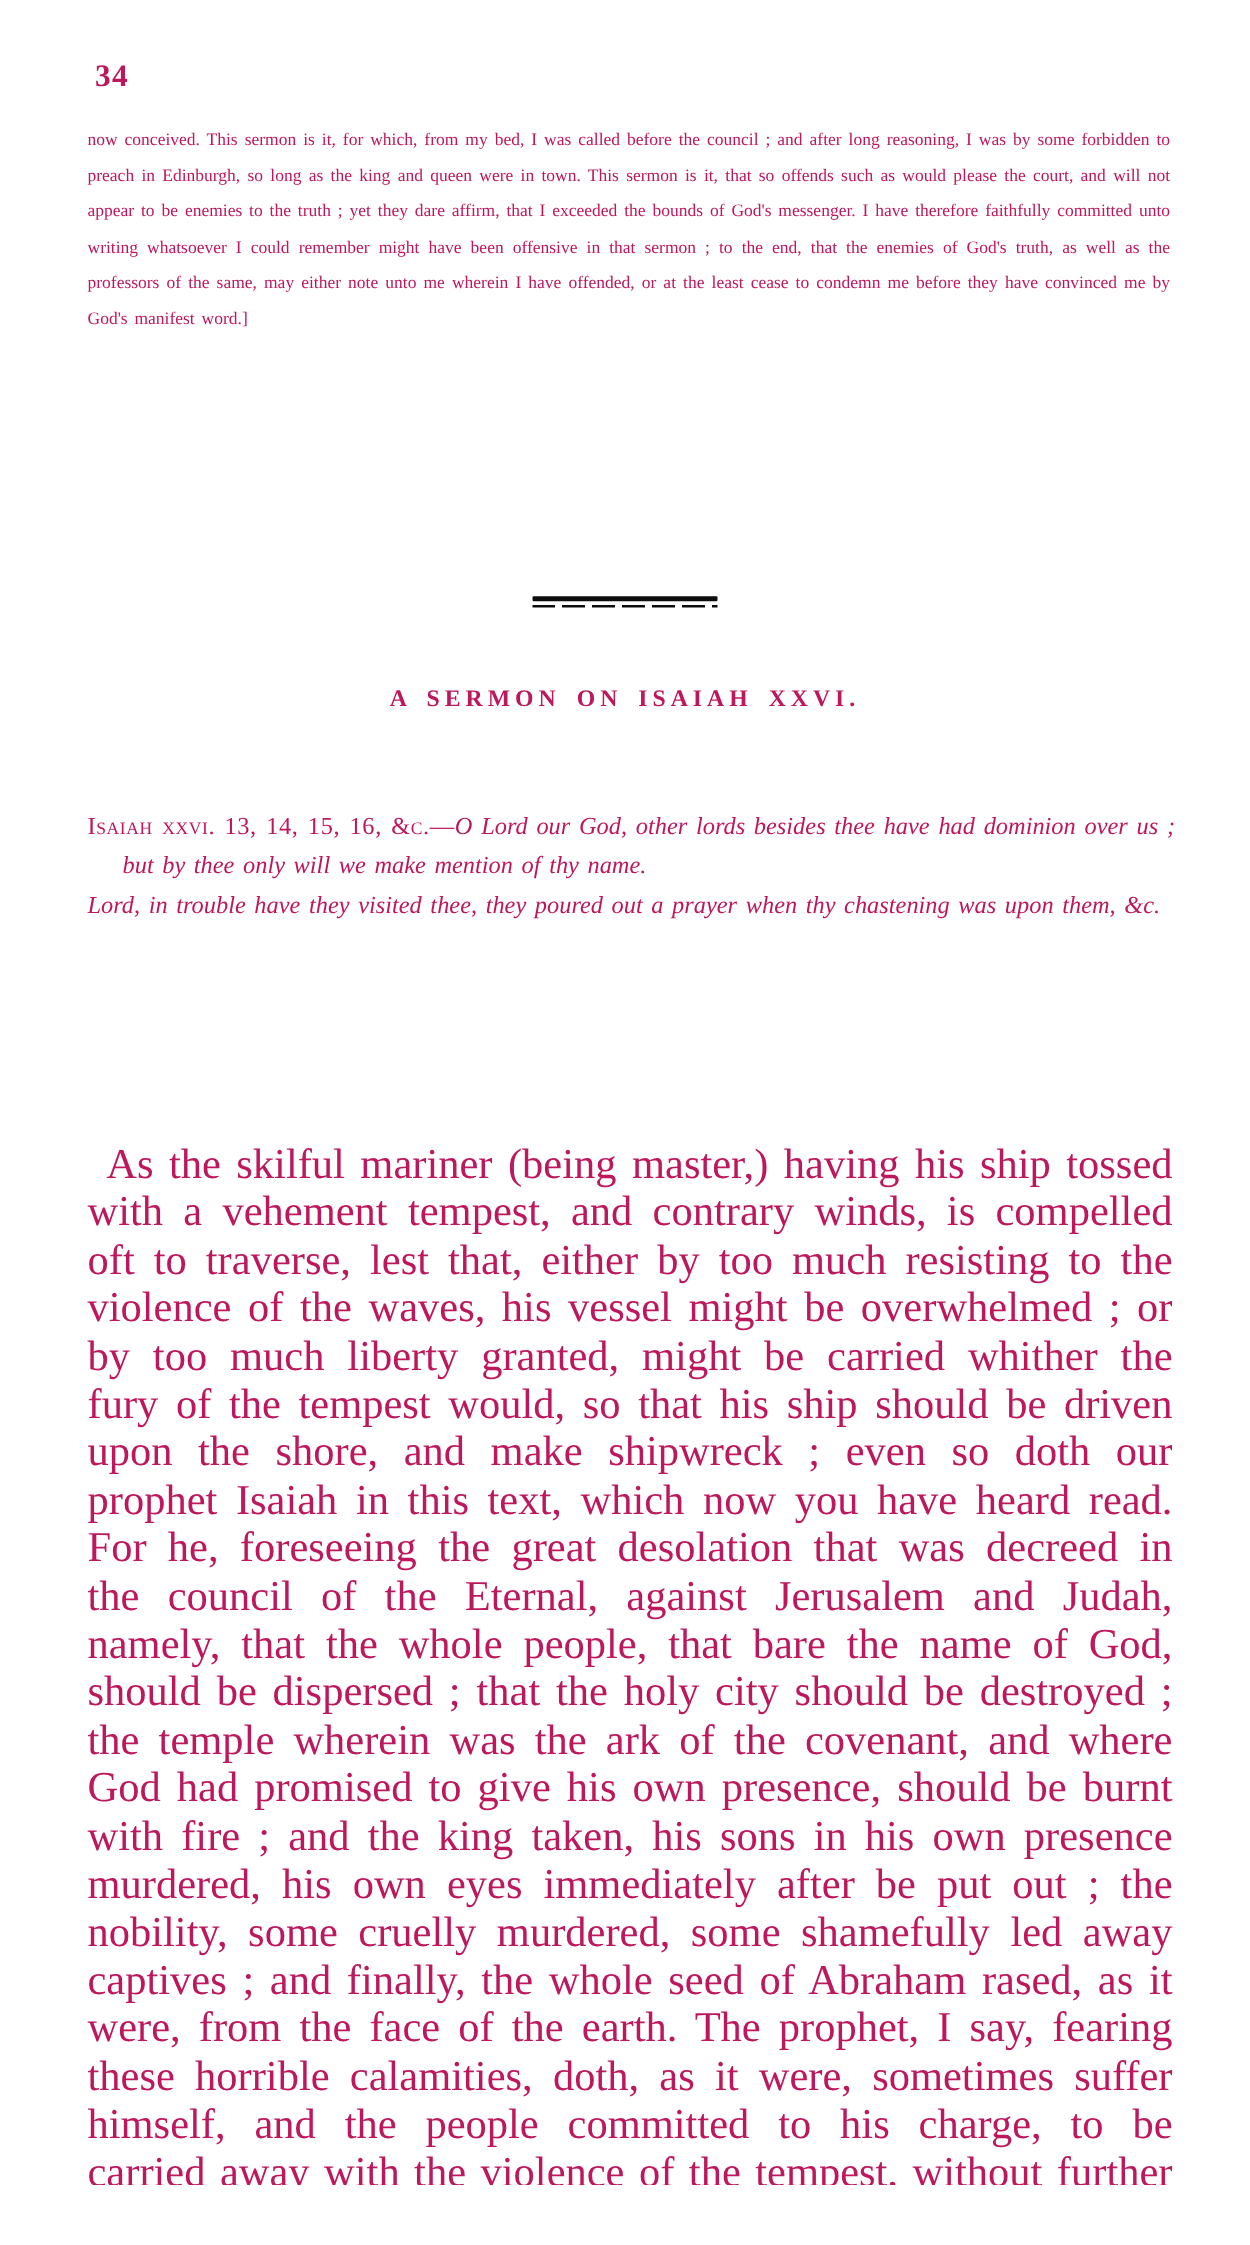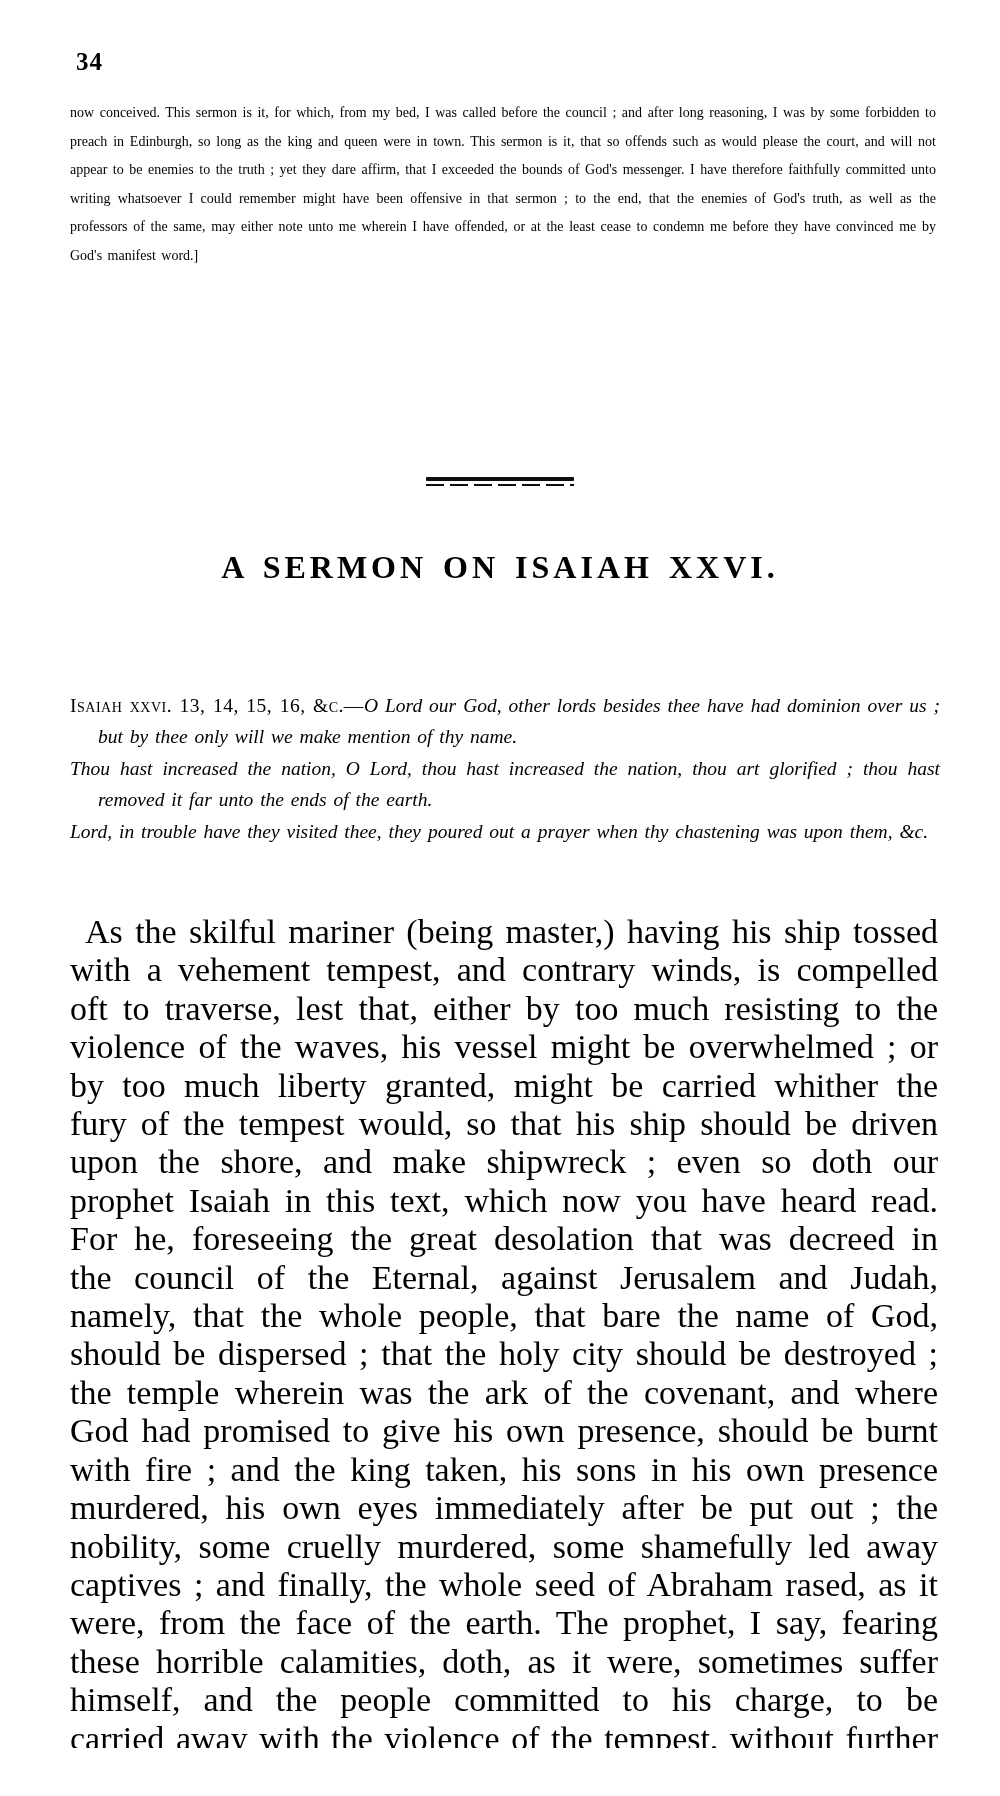--- a/index.html
+++ b/index.html
@@ -5,21 +5,21 @@
   html, body {
     margin: 0;
     padding: 0;
     background: #ffffff;
   }
   .page {
     position: relative;
     width: 1000px;
     height: 1748px;
     background: #ffffff;
-    color: #000000;
+    color: #be185d;
     font-family: "Liberation Serif", "DejaVu Serif", serif;
     overflow: hidden;
   }
   
   .page-number {
     position: absolute;
     left: 76px;
     top: 48px;
     font-size: 25px;
     font-weight: bold;
@@ -65,36 +65,35 @@
     background: repeating-linear-gradient(to right,
       #0d0d0d 0 18px, transparent 18px 24px);
   }
   
   .sermon-title {
     position: absolute;
     left: 0;
     right: 0;
     top: 549px;
     text-align: center;
-    font-size: 32px;
+    font-size: 19px;
     font-weight: bold;
     letter-spacing: 4px;
     word-spacing: 4px;
   }
   
   .scripture {
     position: absolute;
     left: 70px;
     right: 60px;
     top: 646px;
     font-size: 19.5px;
     line-height: 31.4px;
     font-style: italic;
     word-spacing: 2px;
-    margin-top: 44px;
   }
   .scripture p {
     margin: 0;
     padding-left: 28px;
     text-indent: -28px;
     text-align: justify;
   }
   .scripture .citation {
     font-style: normal;
     font-variant: small-caps;
@@ -125,19 +124,18 @@
 
   <div class="section-rule">
     <div class="rule-thick"></div>
     <div class="rule-thin"></div>
   </div>
 
   <div class="sermon-title">A SERMON ON ISAIAH XXVI.</div>
 
   <div class="scripture">
     <p><span class="citation">Isaiah xxvi. 13, 14, 15, 16, &amp;c.—</span><span>O Lord our God, other lords besides thee have had dominion over us ;  but by thee only will we make mention of thy name.</span></p>
-    <p>Thou hast increased the nation, O Lord, thou hast increased the nation, thou art glorified ;  thou hast removed it far unto the ends of the earth.</p>
     <p>Lord, in trouble have they visited thee, they poured out a prayer when thy chastening was upon them, &amp;c.</p>
   </div>
 
   <div class="body-text">As the skilful mariner (being master,) having his ship tossed with a vehement tempest, and contrary winds, is compelled oft to traverse, lest that, either by too much resisting to the violence of the waves, his vessel might be overwhelmed ;  or by too much liberty granted, might be carried whither the fury of the tempest would, so that his ship should be driven upon the shore, and make shipwreck ;  even so doth our prophet Isaiah in this text, which now you have heard read.  For he, foreseeing the great desolation that was decreed in the council of the Eternal, against Jerusalem and Judah, namely, that the whole people, that bare the name of God, should be dispersed ;  that the holy city should be destroyed ;  the temple wherein was the ark of the covenant, and where God had promised to give his own presence, should be burnt with fire ;  and the king taken, his sons in his own presence murdered, his own eyes immediately after be put out ;  the nobility, some cruelly murdered, some shamefully led away captives ;  and finally, the whole seed of Abraham rased, as it were, from the face of the earth.   The prophet, I say, fearing these horrible calamities, doth, as it were, sometimes suffer himself, and the people committed to his charge, to be carried away with the violence of the tempest, without further resistance than by pouring forth his and their dolorous complaints before the majesty of God, as in the 13th, 17th, and 18th verses of this present text we may read.   At other times</div>
 
 </div>
 
 </body></html>

